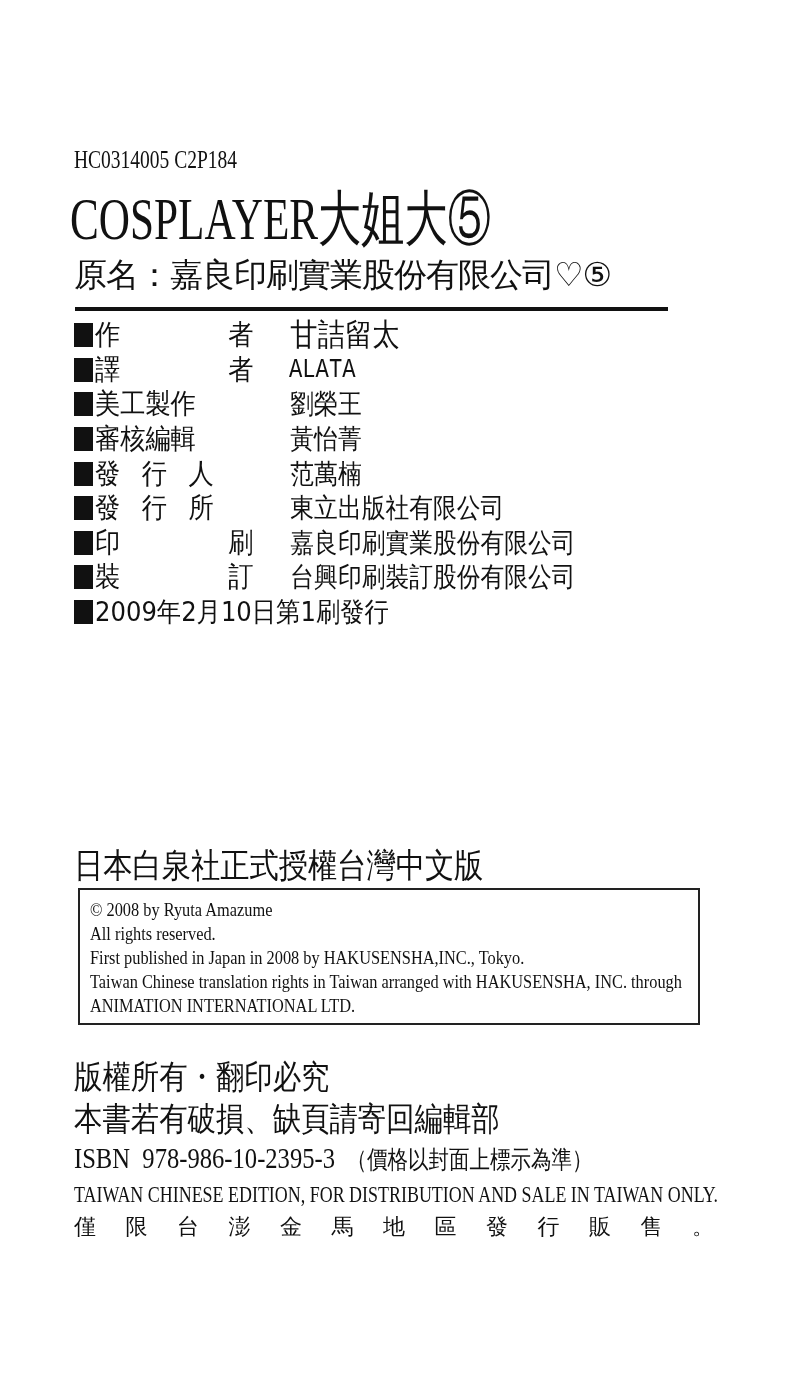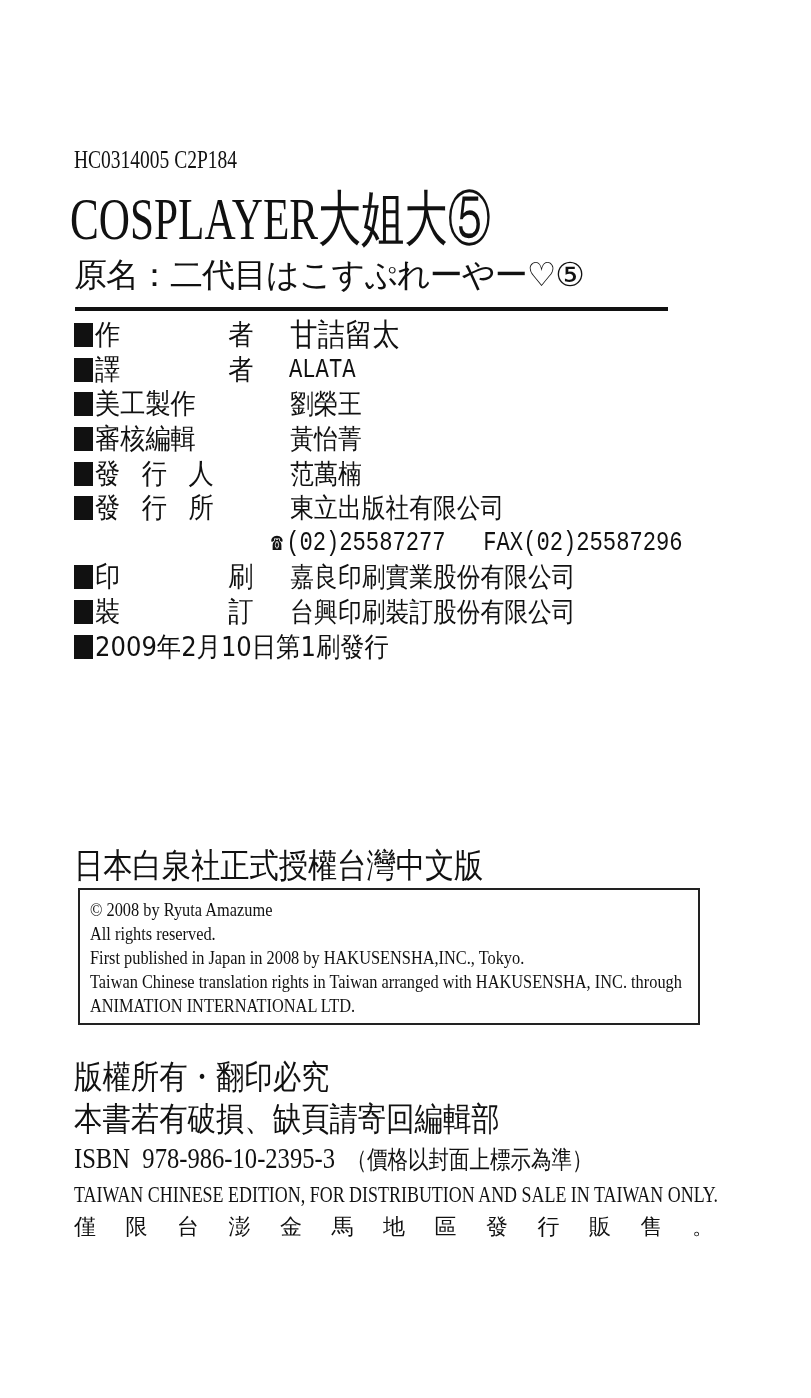--- a/index.html
+++ b/index.html
@@ -34,21 +34,21 @@
   .isbn { left: 74px; top: 1141px; font-size: 30px; font-family: "Liberation Serif", serif; transform: scaleX(0.82); transform-origin: left top; }
   .isbn .price { font-family: "DejaVu Sans", sans-serif; font-size: 25px; margin-left: 14px; }
   .edition { left: 74px; top: 1182px; font-size: 23px; font-family: "Liberation Serif", serif; transform: scaleX(0.78); transform-origin: left top; }
   .region { left: 74px; top: 1212px; width: 640px; display: flex; justify-content: space-between; font-family: "DejaVu Sans", sans-serif; font-size: 22px; }
 </style>
 </head>
 <body>
 
 <div class="abs code">HC0314005 C2P184</div>
 <div class="abs title">COSPLAYER大姐大⑤</div>
-<div class="abs orig">原名：二代目はこすぷれーやー♡⑤</div>
+<div class="abs orig">原名：嘉良印刷實業股份有限公司♡⑤</div>
 <div class="abs rule"></div>
 
 <div class="abs credits">
   <div class="row">
     <span class="sq"></span>
     <span class="lbl">
       <span>作</span>
       <span>者</span>
     </span>
     <span class="val big">甘詰留太</span>
@@ -85,26 +85,20 @@
     <span class="val" style="margin-left:44px">范萬楠</span>
   </div>
   <div class="row">
     <span class="sq"></span>
     <span class="lbl" style="width:132px">
       <span>發</span>
       <span>行</span>
       <span>所</span>
     </span>
     <span class="val" style="margin-left:44px">東立出版社有限公司</span>
-  </div>
-  <div class="row">
-    <span class="spacer"></span>
-    <span class="full" style="font-family:'Liberation Mono',monospace; transform:scaleX(0.82);">
-      <span class="phone-icon">☎</span><span>(02)25587277</span><span style="display:inline-block;width:46px"></span><span>FAX(02)25587296</span>
-    </span>
   </div>
   <div class="row">
     <span class="sq"></span>
     <span class="lbl">
       <span>印</span>
       <span>刷</span>
     </span>
     <span class="val">嘉良印刷實業股份有限公司</span>
   </div>
   <div class="row">

